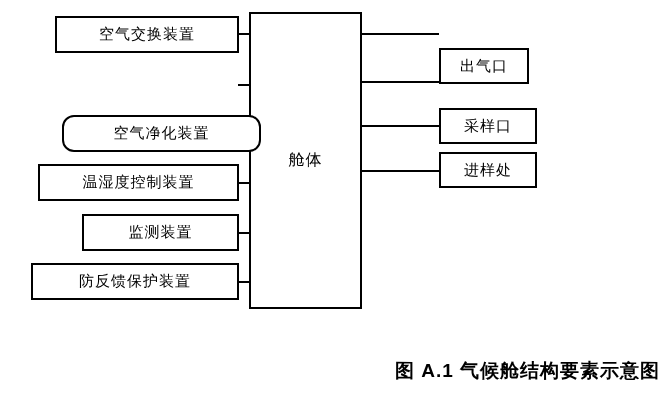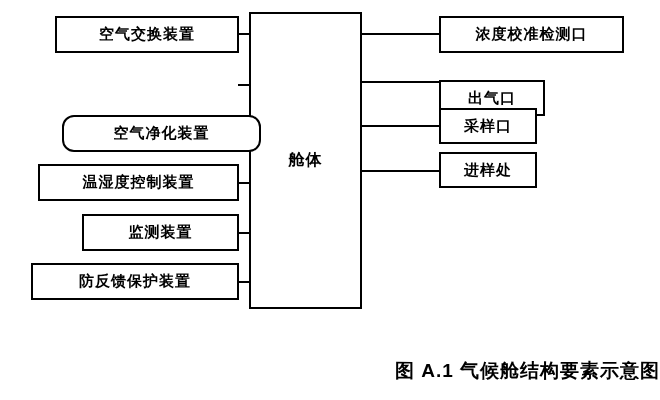--- a/index.html
+++ b/index.html
@@ -23,21 +23,21 @@
   }
   .box {
     position: absolute;
     box-sizing: border-box;
     border: 2px solid #000000;
     background: #ffffff;
     display: flex;
     align-items: center;
     justify-content: center;
     color: #000000;
-    font-weight: bold;
+    font-weight: normal;
     letter-spacing: 1px;
     white-space: nowrap;
     font-size: 15px;
     z-index: 3;
   }
   .chamber {
     font-size: 16px;
   }
   .line {
     position: absolute;
@@ -86,24 +86,21 @@
   <div class="box" style="left:38px; top:164px; width:201px; height:37px;">
     <span>温湿度控制装置</span>
   </div>
   <div class="box" style="left:31px; top:263px; width:208px; height:37px;">
     <span>防反馈保护装置</span>
   </div>
   <div class="box" style="left:82px; top:214px; width:157px; height:37px;">
     <span>监测装置</span>
   </div>
 
-  <div class="box" style="left:439px; top:16px; width:185px; height:37px;">
-    <span>浓度校准检测口</span>
-  </div>
-  <div class="box" style="left:439px; top:80px; width:106px; height:36px;">
+  <div class="box" style="left:439px; top:48px; width:90px; height:36px;">
     <span>出气口</span>
   </div>
   <div class="box" style="left:439px; top:108px; width:98px; height:36px;">
     <span>采样口</span>
   </div>
   <div class="box" style="left:439px; top:152px; width:98px; height:36px;">
     <span>进样处</span>
   </div>
 
   <div class="caption">图 A.1   气候舱结构要素示意图</div>

